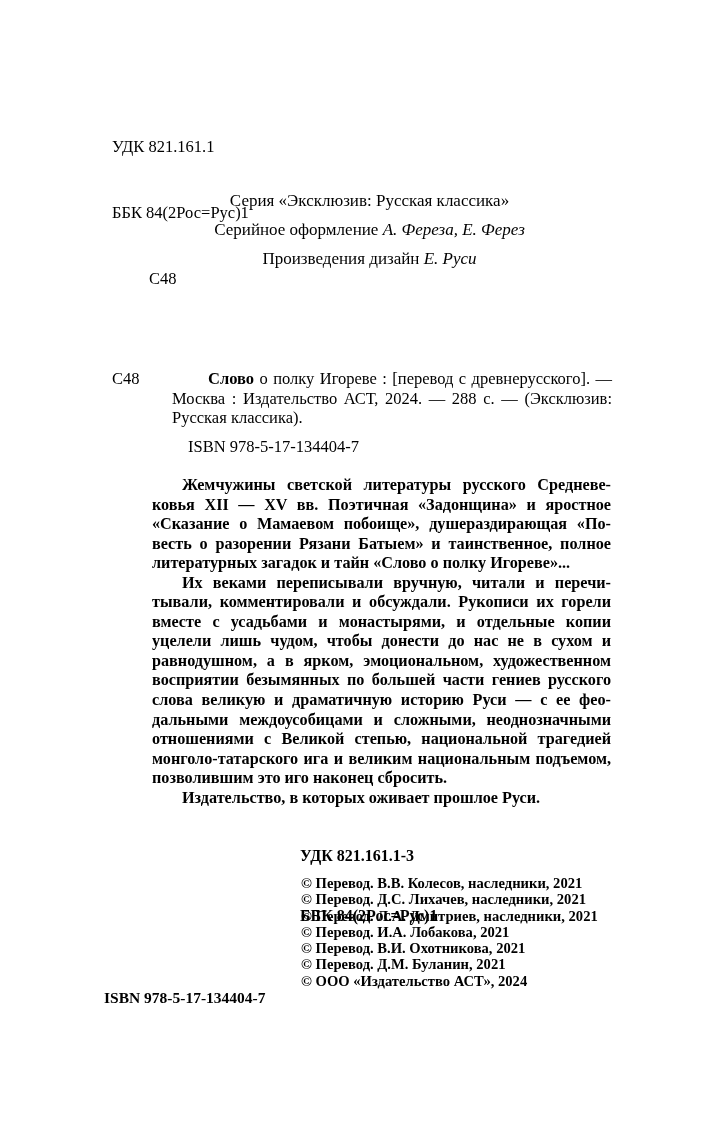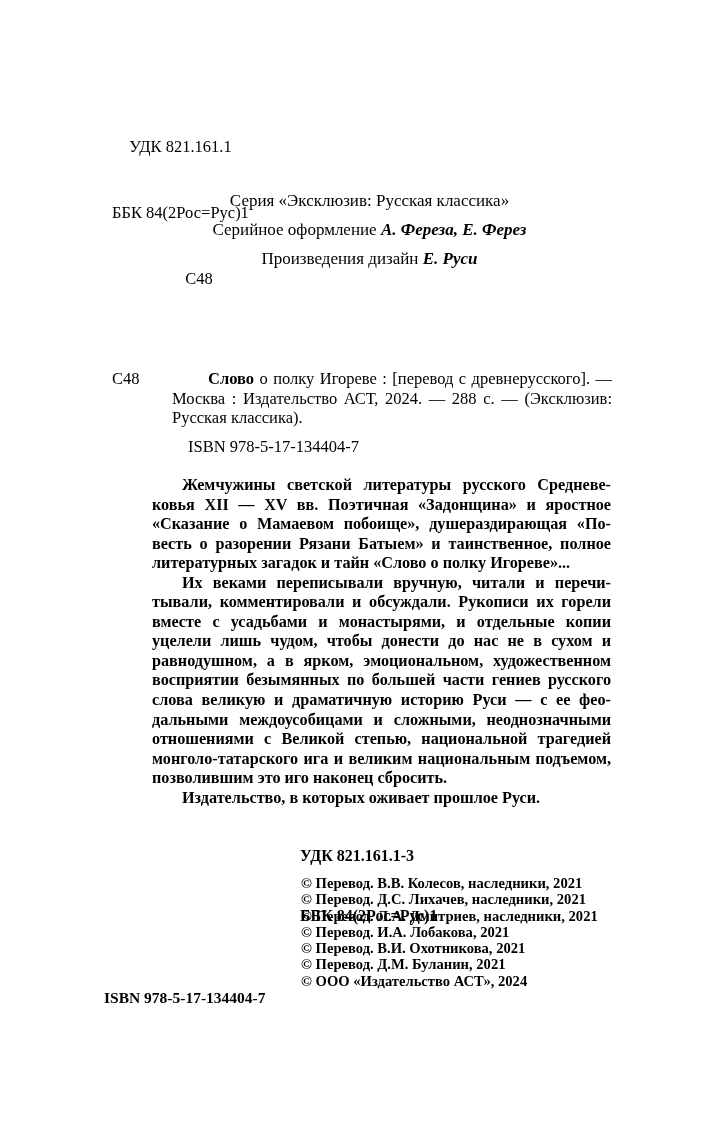--- a/index.html
+++ b/index.html
@@ -23,39 +23,38 @@
   }
 
   
   .codes {
     position: absolute;
     left: 112px;
     top: 92px;
     font-size: 16.5px;
     line-height: 22px;
     white-space: pre;
-    text-align: center;
   }
   .codes .code-line { white-space: pre; }
   .codes .code-indent { padding-left: 37px; }
 
   
   .series-block {
     position: absolute;
     left: 113px;
     top: 186px;
     width: 513px;
     text-align: center;
     font-size: 17px;
     line-height: 29px;
   }
   .series-block .line { white-space: nowrap; }
   .series-block em {
     font-style: italic;
-    font-weight: bold;
+    font-weight: normal;
   }
 
   
   .biblio {
     position: absolute;
     left: 112px;
     top: 369px;
     width: 500px;
     font-size: 16.5px;
     line-height: 19.6px;

